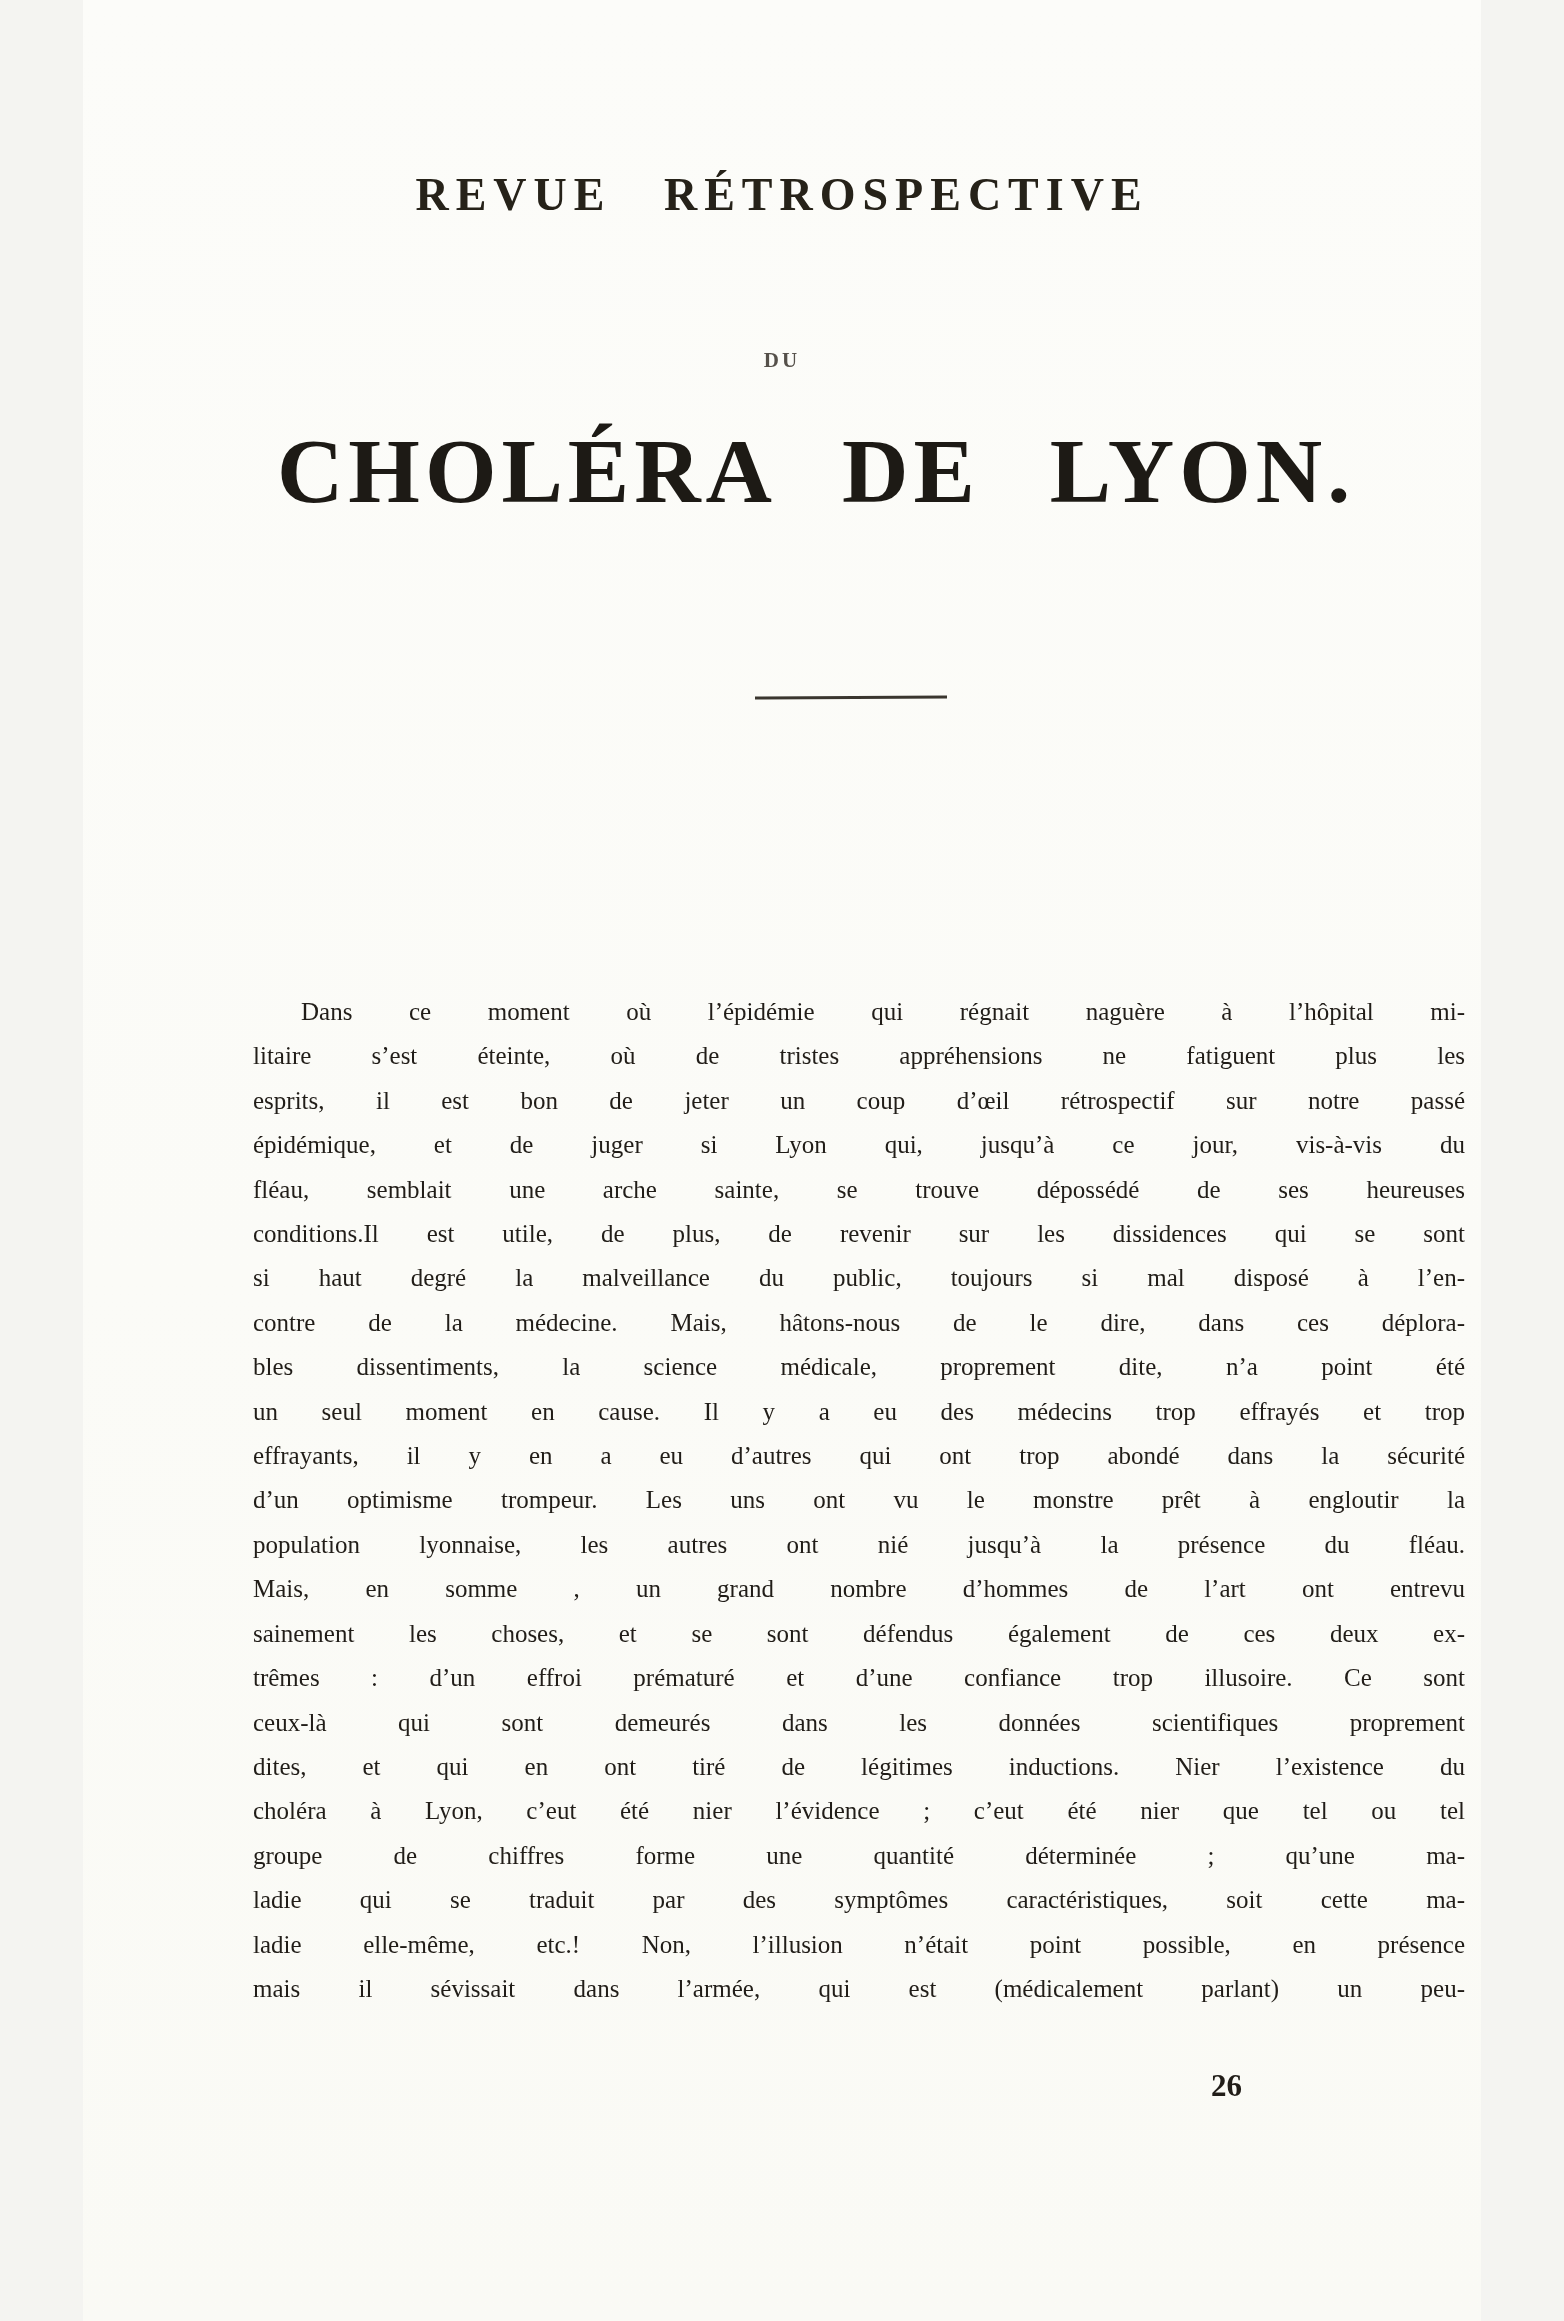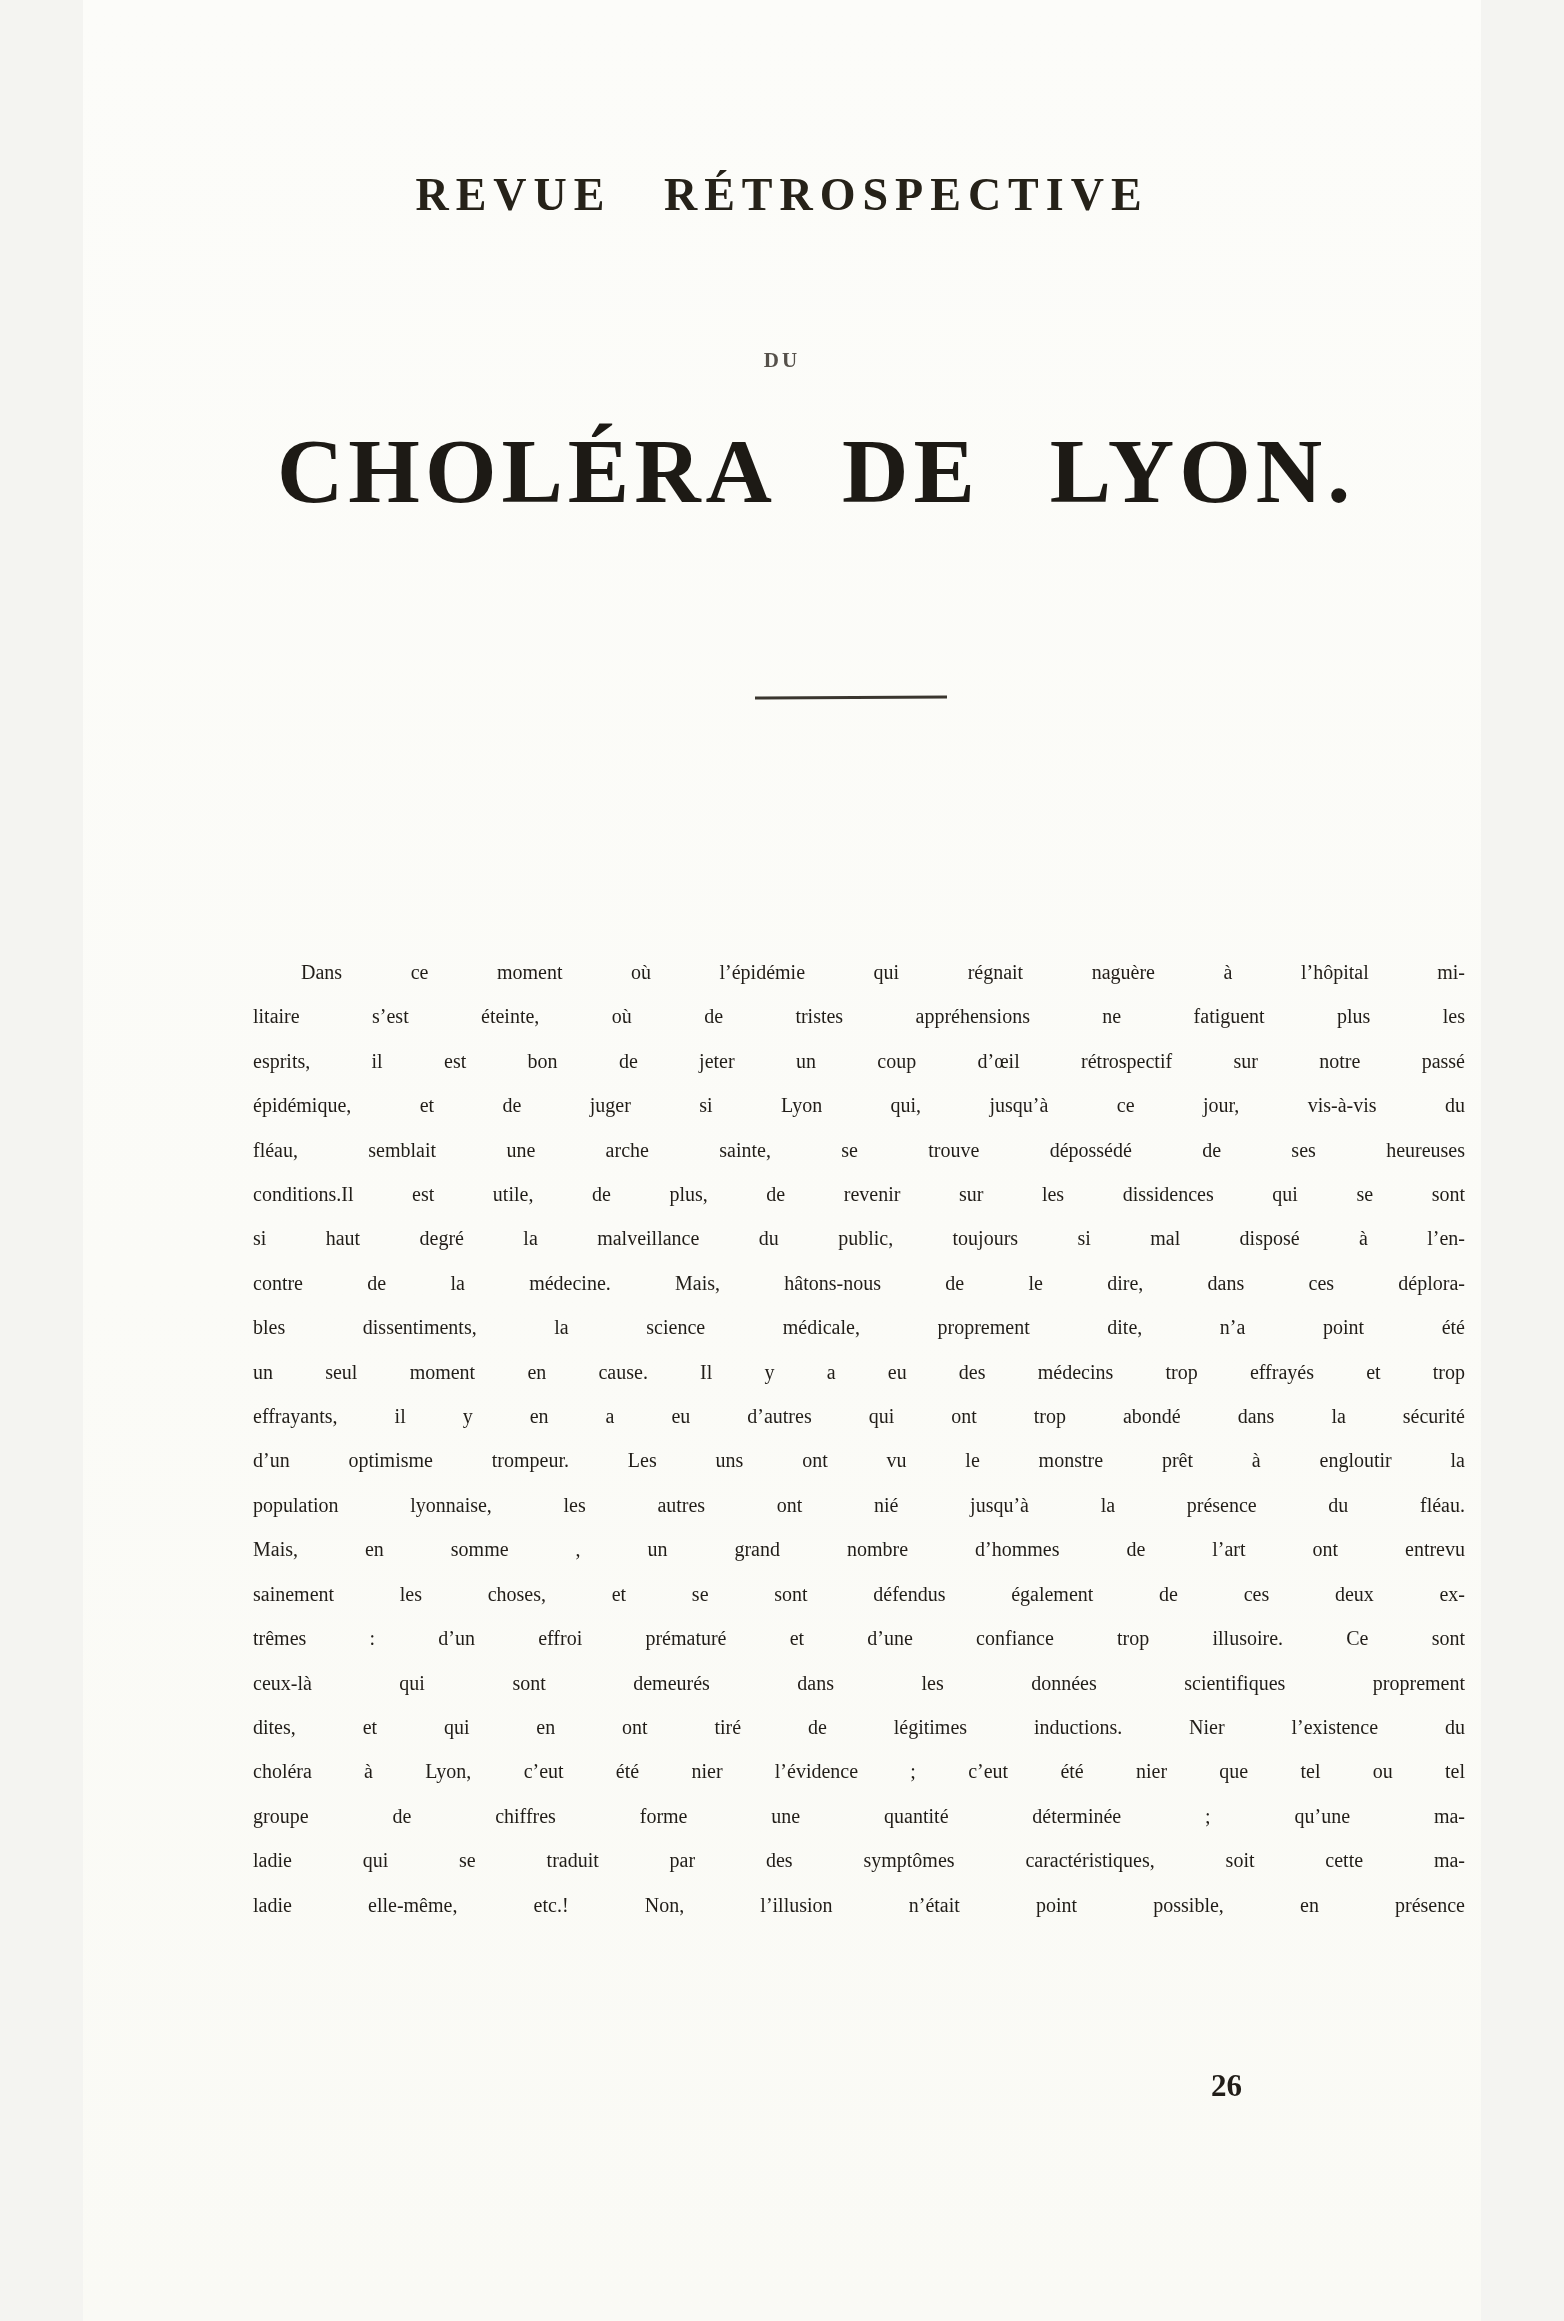--- a/index.html
+++ b/index.html
@@ -58,24 +58,24 @@
     position: absolute;
     top: 696px;
     left: 672px;
     width: 192px;
     height: 0;
     border-top: 3px solid #3a362f;
     transform: rotate(-0.3deg);
   }
   .body-text {
     position: absolute;
-    top: 950px;
+    top: 990px;
     left: 170px;
     width: 1212px;
-    font-size: 20px;
+    font-size: 25px;
     line-height: 44.4px;
     color: #211d18;
   }
   .text-line {
     text-align: justify;
     text-align-last: justify;
     white-space: normal;
   }
   .text-line.first-line {
     text-indent: 48px;
@@ -119,17 +119,18 @@
       <div class="text-line">population lyonnaise, les autres ont nié jusqu’à la présence du fléau.</div>
       <div class="text-line">Mais, en somme , un grand nombre d’hommes de l’art ont entrevu</div>
       <div class="text-line">sainement les choses, et se sont défendus également de ces deux ex-</div>
       <div class="text-line">trêmes : d’un effroi prématuré et d’une confiance trop illusoire. Ce sont</div>
       <div class="text-line">ceux-là qui sont demeurés dans les données scientifiques proprement</div>
       <div class="text-line">dites, et qui en ont tiré de légitimes inductions. Nier l’existence du</div>
       <div class="text-line">choléra à Lyon, c’eut été nier l’évidence ; c’eut été nier que tel ou tel</div>
       <div class="text-line">groupe de chiffres forme une quantité déterminée ; qu’une ma-</div>
       <div class="text-line">ladie qui se traduit par des symptômes caractéristiques, soit cette ma-</div>
       <div class="text-line">ladie elle-même, etc.! Non, l’illusion n’était point possible, en présence</div>
+      <div class="text-line">mais il sévissait dans l’armée, qui est (médicalement parlant) un peu-</div>
     </div>
 
   <div class="page-number">26</div>
 
 </div>
 
 </body></html>

